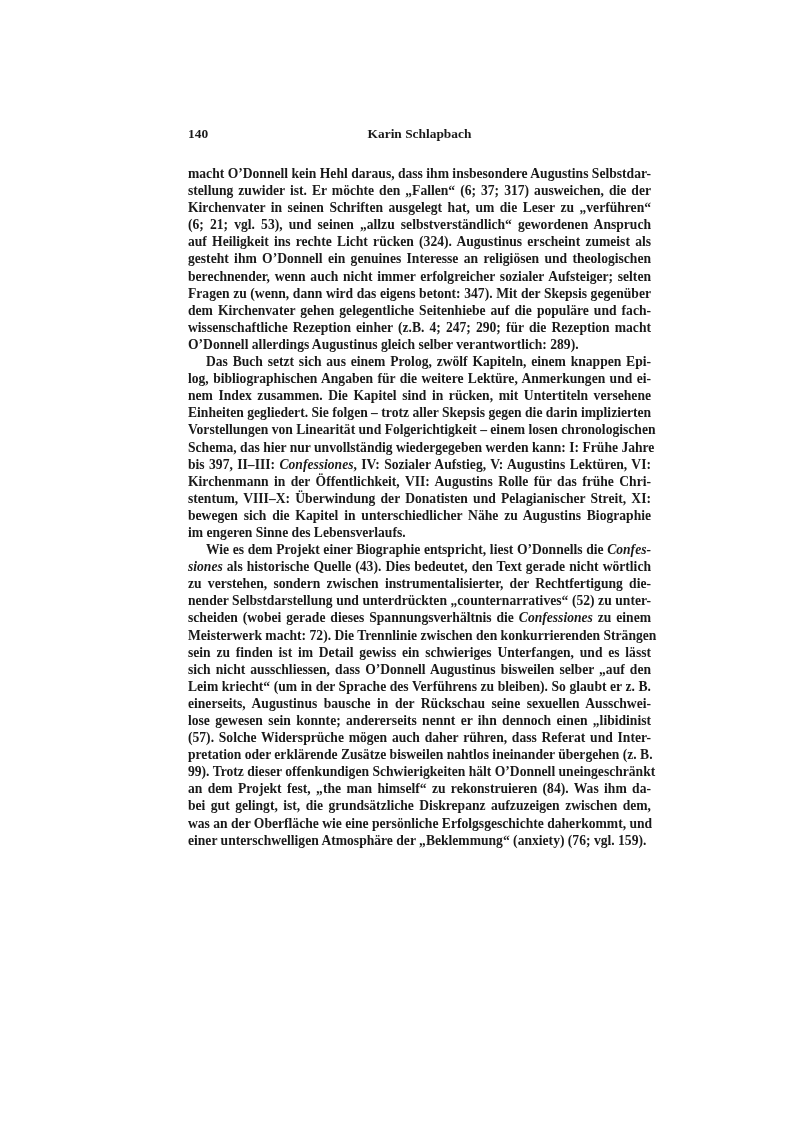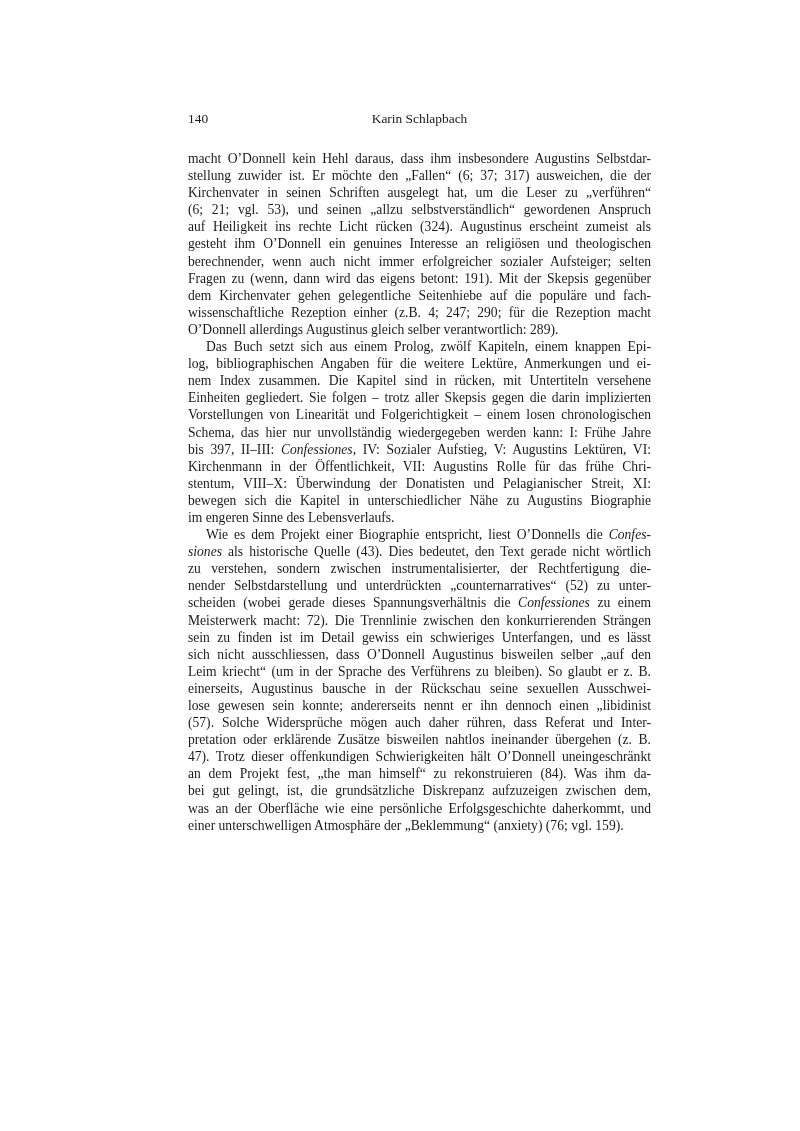--- a/index.html
+++ b/index.html
@@ -11,22 +11,23 @@
     width: 800px;
     height: 1131px;
     position: relative;
     overflow: hidden;
     font-family: "Liberation Serif", "DejaVu Serif", serif;
     color: #1a1a1a;
   }
   .page {
     position: absolute;
     left: 188px;
-    top: 110px;
+    top: 125px;
     width: 463px;
+    font-weight: bold;
   }
   .running-head {
     position: relative;
     height: 20px;
     font-size: 13.4px;
     line-height: 17px;
   }
   .page-number {
     position: absolute;
     left: 0;
@@ -74,21 +75,21 @@
   </div>
   <div class="body-text" id="body-text">
       <p>
         <span class="line"><span>macht O’Donnell kein Hehl daraus, dass ihm insbesondere Augustins Selbstdar-</span></span>
         <span class="line"><span>stellung zuwider ist. Er möchte den „Fallen“ (6; 37; 317) ausweichen, die der</span></span>
         <span class="line"><span>Kirchenvater in seinen Schriften ausgelegt hat, um die Leser zu „verführen“</span></span>
         <span class="line"><span>(6; 21; vgl. 53), und seinen „allzu selbstverständlich“ gewordenen Anspruch</span></span>
         <span class="line"><span>auf Heiligkeit ins rechte Licht rücken (324). Augustinus erscheint zumeist als</span></span>
         <span class="line"><span>gesteht ihm O’Donnell ein genuines Interesse an religiösen und theologischen</span></span>
         <span class="line"><span>berechnender, wenn auch nicht immer erfolgreicher sozialer Aufsteiger; selten</span></span>
-        <span class="line"><span>Fragen zu (wenn, dann wird das eigens betont: 191). Mit der Skepsis gegenüber</span></span>
+        <span class="line"><span>Fragen zu (wenn, dann wird das eigens betont: 347). Mit der Skepsis gegenüber</span></span>
         <span class="line"><span>dem Kirchenvater gehen gelegentliche Seitenhiebe auf die populäre und fach-</span></span>
         <span class="line"><span>wissenschaftliche Rezeption einher (z.B. 4; 247; 290; für die Rezeption macht</span></span>
         <span class="line last"><span>O’Donnell allerdings Augustinus gleich selber verantwortlich: 289).</span></span>
       </p>
       <p>
         <span class="line indent"><span>Das Buch setzt sich aus einem Prolog, zwölf Kapiteln, einem knappen Epi-</span></span>
         <span class="line"><span>log, bibliographischen Angaben für die weitere Lektüre, Anmerkungen und ei-</span></span>
         <span class="line"><span>nem Index zusammen. Die Kapitel sind in rücken, mit Untertiteln versehene</span></span>
         <span class="line"><span>Einheiten gegliedert. Sie folgen – trotz aller Skepsis gegen die darin implizierten</span></span>
         <span class="line"><span>Vorstellungen von Linearität und Folgerichtigkeit – einem losen chronologischen</span></span>
@@ -106,20 +107,20 @@
         <span class="line"><span>nender Selbstdarstellung und unterdrückten „counternarratives“ (52) zu unter-</span></span>
         <span class="line"><span>scheiden (wobei gerade dieses Spannungsverhältnis die </span><em>Confessiones</em><span> zu einem</span></span>
         <span class="line"><span>Meisterwerk macht: 72). Die Trennlinie zwischen den konkurrierenden Strängen</span></span>
         <span class="line"><span>sein zu finden ist im Detail gewiss ein schwieriges Unterfangen, und es lässt</span></span>
         <span class="line"><span>sich nicht ausschliessen, dass O’Donnell Augustinus bisweilen selber „auf den</span></span>
         <span class="line"><span>Leim kriecht“ (um in der Sprache des Verführens zu bleiben). So glaubt er z. B.</span></span>
         <span class="line"><span>einerseits, Augustinus bausche in der Rückschau seine sexuellen Ausschwei-</span></span>
         <span class="line"><span>lose gewesen sein konnte; andererseits nennt er ihn dennoch einen „libidinist</span></span>
         <span class="line"><span>(57). Solche Widersprüche mögen auch daher rühren, dass Referat und Inter-</span></span>
         <span class="line"><span>pretation oder erklärende Zusätze bisweilen nahtlos ineinander übergehen (z. B.</span></span>
-        <span class="line"><span>47). Trotz dieser offenkundigen Schwierigkeiten hält O’Donnell uneingeschränkt</span></span>
+        <span class="line"><span>99). Trotz dieser offenkundigen Schwierigkeiten hält O’Donnell uneingeschränkt</span></span>
         <span class="line"><span>an dem Projekt fest, „the man himself“ zu rekonstruieren (84). Was ihm da-</span></span>
         <span class="line"><span>bei gut gelingt, ist, die grundsätzliche Diskrepanz aufzuzeigen zwischen dem,</span></span>
         <span class="line"><span>was an der Oberfläche wie eine persönliche Erfolgsgeschichte daherkommt, und</span></span>
         <span class="line last"><span>einer unterschwelligen Atmosphäre der „Beklemmung“ (anxiety) (76; vgl. 159).</span></span>
       </p>
     </div>
 </div>
 
 </body></html>

